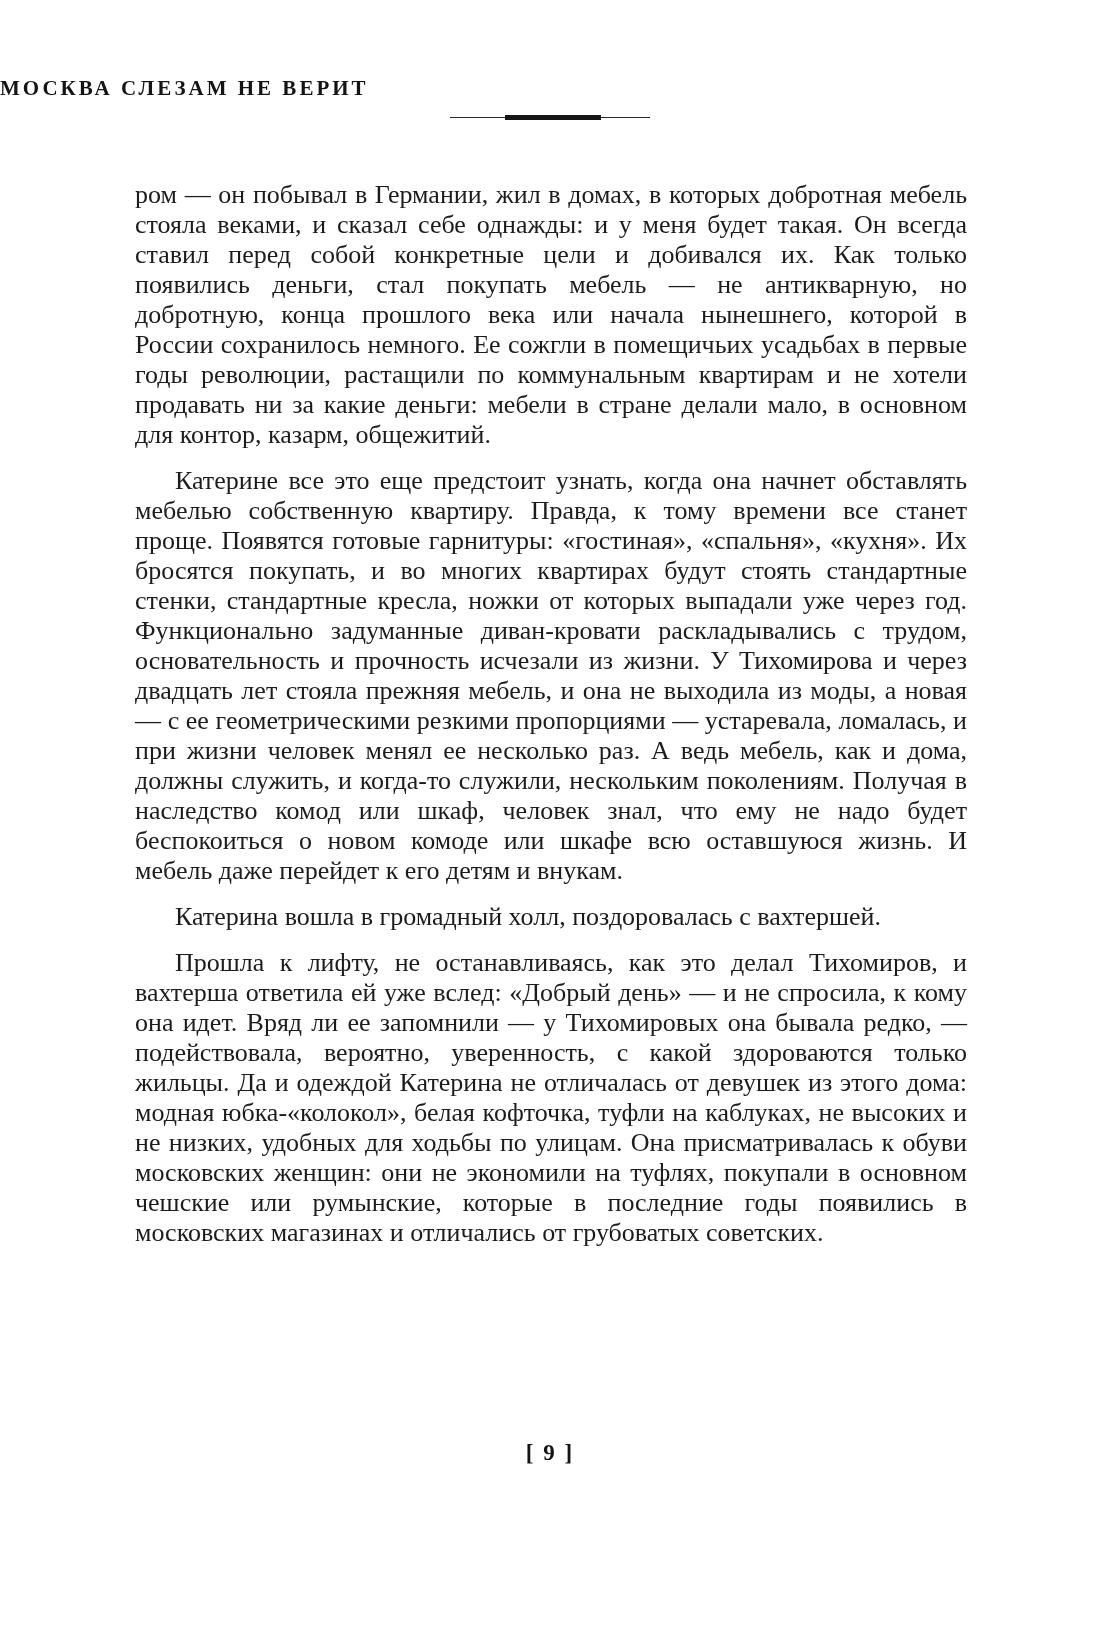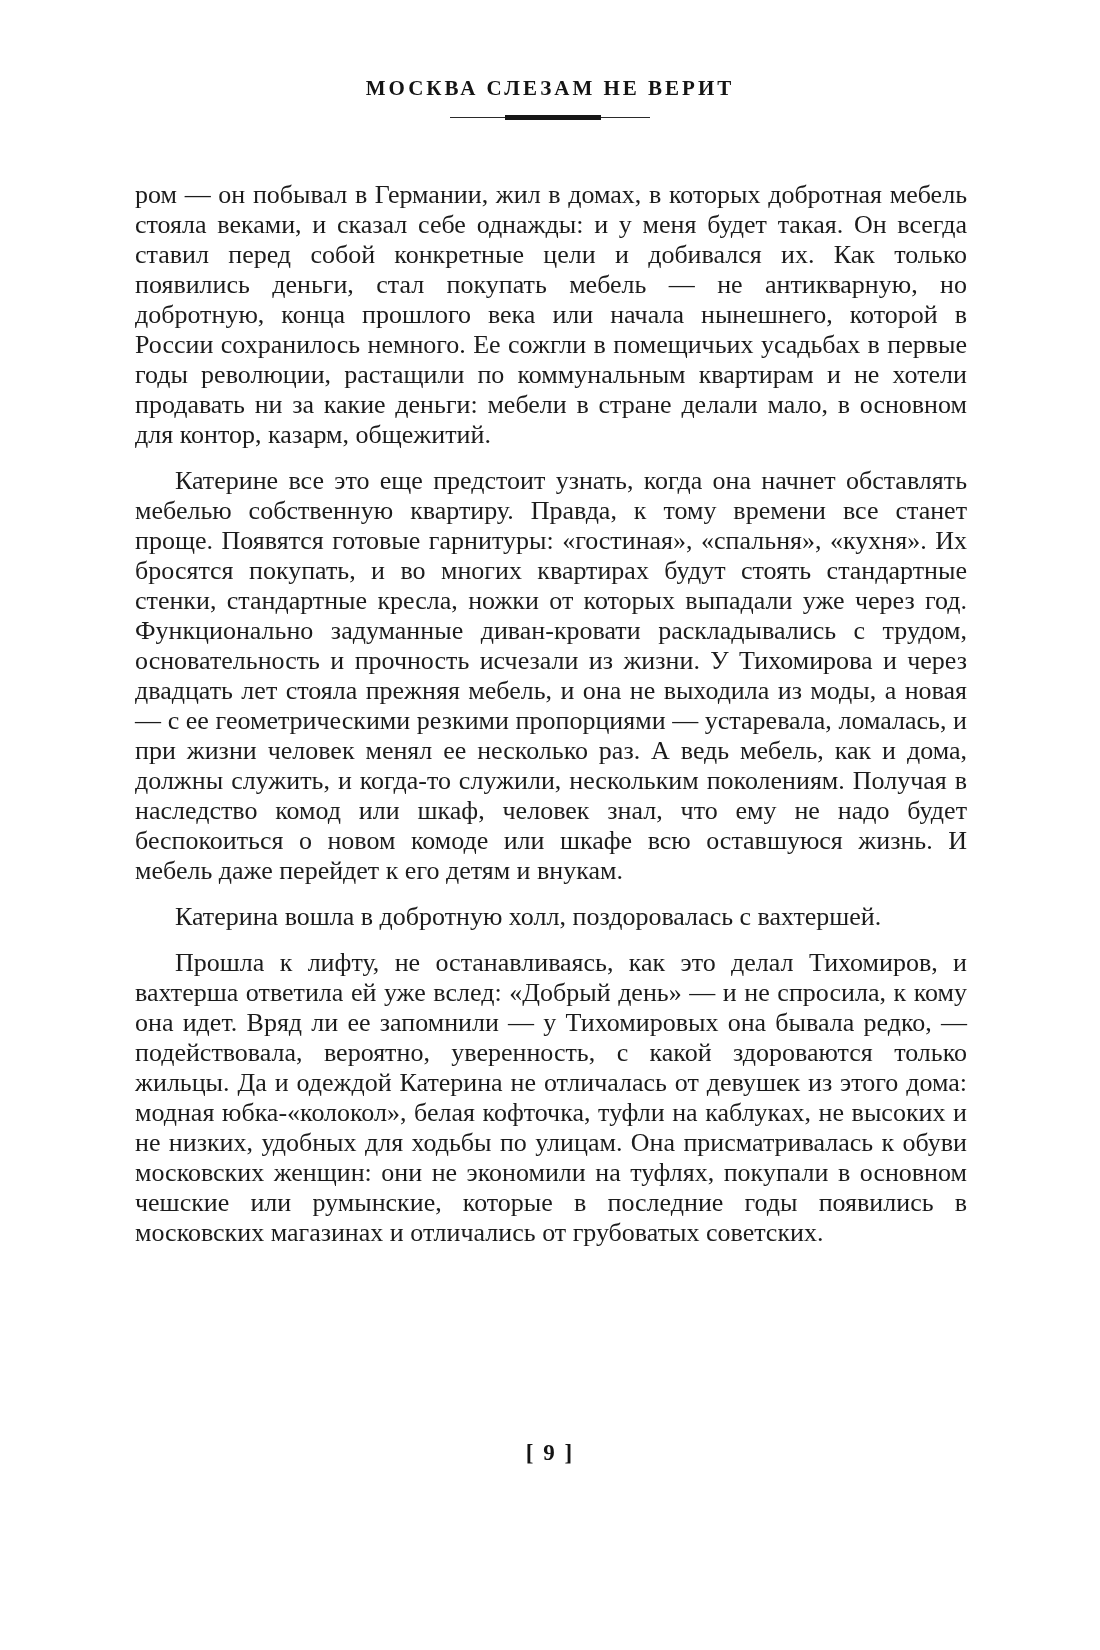--- a/index.html
+++ b/index.html
@@ -16,21 +16,20 @@
     color: #1c1c1c;
     font-family: "Liberation Serif", "DejaVu Serif", serif;
     overflow: hidden;
   }
   
   .running-head-wrap {
     position: absolute;
     top: 76px;
     left: 0;
     right: 0;
-    text-align: center;
   }
   .running-head {
     margin: 0;
     font-size: 21px;
     font-weight: bold;
     letter-spacing: 3px;
     color: #141414;
   }
   
   .ornament {
@@ -99,21 +98,21 @@
     <h1 class="running-head">МОСКВА СЛЕЗАМ НЕ ВЕРИТ</h1>
     <div class="ornament">
       <span class="ornament-thin"></span>
       <span class="ornament-thick"></span>
     </div>
   </div>
 
   <main class="body-text">
     <p class="no-indent">ром — он побывал в Германии, жил в домах, в которых добротная мебель стояла веками, и сказал себе однажды: и у меня будет такая. Он всегда ставил перед собой конкретные цели и добивался их. Как только появились деньги, стал покупать мебель — не антикварную, но добротную, конца прошлого века или начала нынешнего, которой в России сохранилось немного. Ее сожгли в помещичьих усадьбах в первые годы революции, растащили по коммунальным квартирам и не хотели продавать ни за какие деньги: мебели в стране делали мало, в основном для контор, казарм, общежитий.</p>
     <p class="indent">Катерине все это еще предстоит узнать, когда она начнет обставлять мебелью собственную квартиру. Правда, к тому времени все станет проще. Появятся готовые гарнитуры: «гостиная», «спальня», «кухня». Их бросятся покупать, и во многих квартирах будут стоять стандартные стенки, стандартные кресла, ножки от которых выпадали уже через год. Функционально задуманные диван-кровати раскладывались с трудом, основательность и прочность исчезали из жизни. У Тихомирова и через двадцать лет стояла прежняя мебель, и она не выходила из моды, а новая — с ее геометрическими резкими пропорциями — устаревала, ломалась, и при жизни человек менял ее несколько раз. А ведь мебель, как и дома, должны служить, и когда-то служили, нескольким поколениям. Получая в наследство комод или шкаф, человек знал, что ему не надо будет беспокоиться о новом комоде или шкафе всю оставшуюся жизнь. И мебель даже перейдет к его детям и внукам.</p>
-    <p class="indent">Катерина вошла в добротную холл, поздоровалась с вахтершей.</p>
+    <p class="indent">Катерина вошла в громадный холл, поздоровалась с вахтершей.</p>
     <p class="indent">Прошла к лифту, не останавливаясь, как это делал Тихомиров, и вахтерша ответила ей уже вслед: «Добрый день» — и не спросила, к кому она идет. Вряд ли ее запомнили — у Тихомировых она бывала редко, — подействовала, вероятно, уверенность, с какой здороваются только жильцы. Да и одеждой Катерина не отличалась от девушек из этого дома: модная юбка-«колокол», белая кофточка, туфли на каблуках, не высоких и не низких, удобных для ходьбы по улицам. Она присматривалась к обуви московских женщин: они не экономили на туфлях, покупали в основном чешские или румынские, которые в последние годы появились в московских магазинах и отличались от грубоватых советских.</p>
   </main>
 
   <footer class="page-footer">
     <div class="page-number">[ 9 ]</div>
   </footer>
 
 </div>
 
 </body></html>

